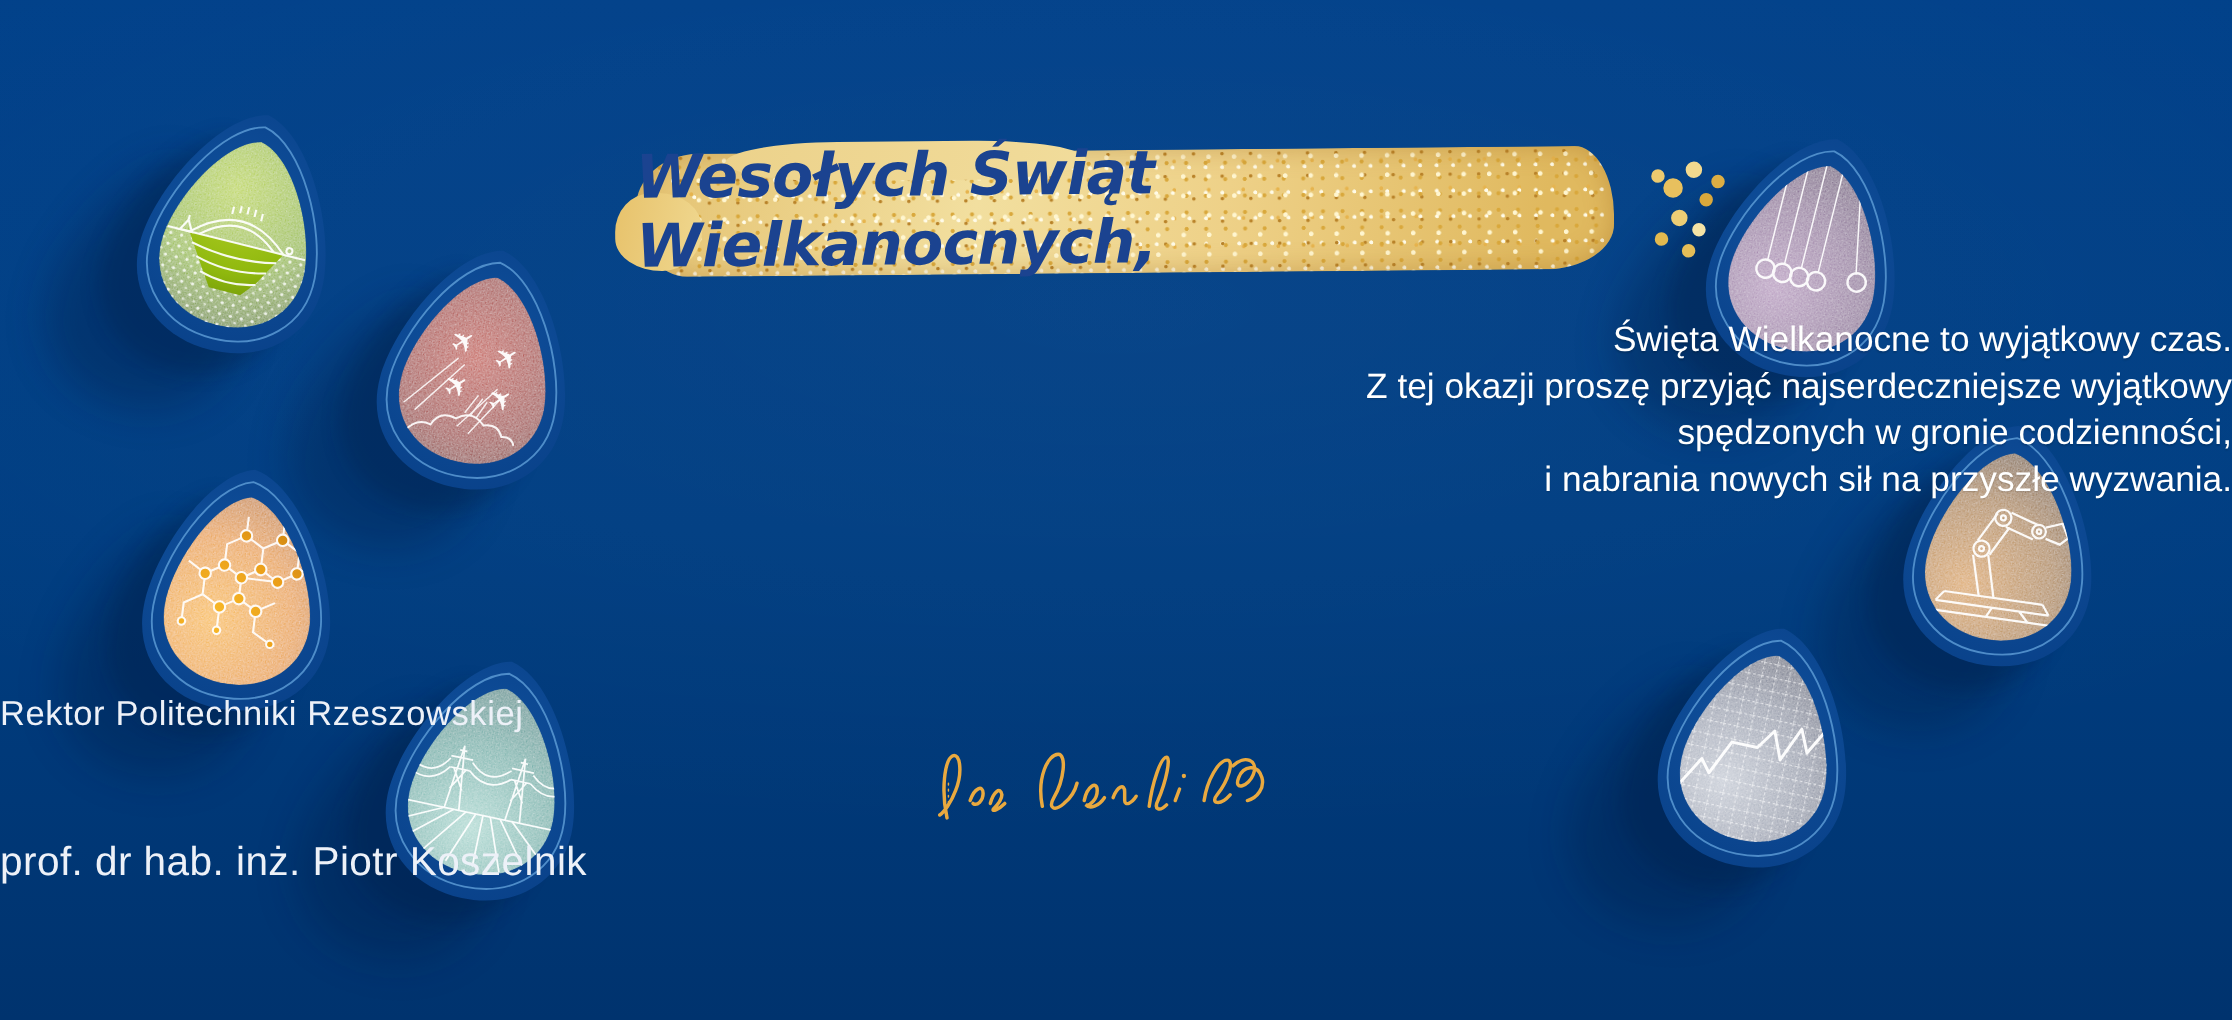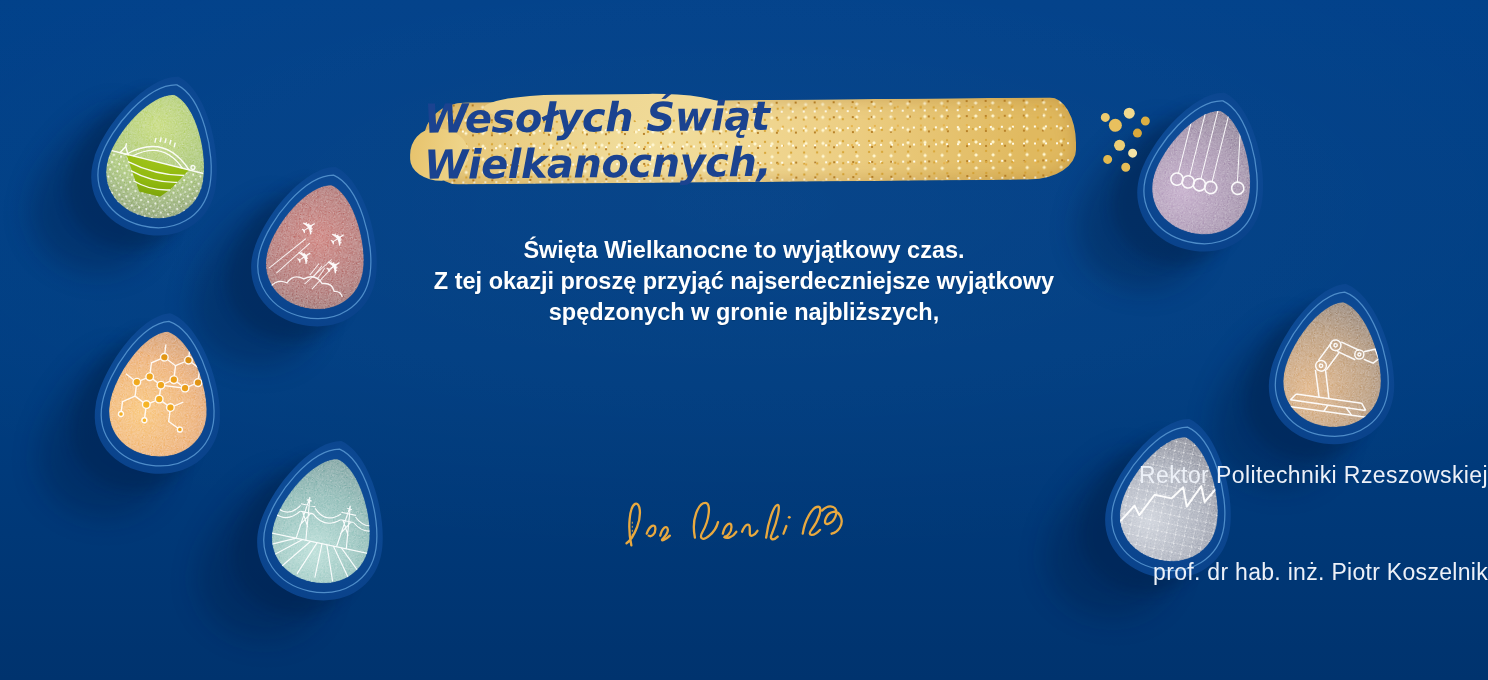--- a/index.html
+++ b/index.html
@@ -62,30 +62,29 @@
     position:absolute;inset:0;display:flex;align-items:center;justify-content:center;
     font-family:"DejaVu Sans","Liberation Sans",sans-serif;
     font-style:italic;font-weight:bold;font-size:40px;letter-spacing:-.5px;
     color:var(--title-text,#1b4390);
     padding-bottom:4px;
   }
 
   
   .message{
     position:absolute;top:211px;left:0;width:100%;
-    text-align:center;color:var(--body-text,#fff);
-    font-weight:bold;font-size:23.5px;line-height:31px;
+    text-align:right;color:var(--body-text,#fff);
+    font-weight:normal;font-size:23.5px;line-height:31px;
     text-shadow:0 1px 1px rgba(0,0,0,.15);
-    margin-top:24px;
   }
   
-  .signoff{position:absolute;top:462px;left:0;width:100%;text-align:right;color:#edf1f8;}
+  .signoff{position:absolute;top:462px;left:0;width:100%;text-align:left;color:#edf1f8;}
   .role{font-size:23px;letter-spacing:.4px;}
   .sig{margin:6px auto 2px;display:block;}
-  .name{font-size:23px;letter-spacing:.3px;margin-left:48px;}
+  .name{font-size:27px;letter-spacing:.3px;}
 </style>
 </head>
 <body>
 
 <div class="canvas">
 
   <svg width="0" height="0" style="position:absolute" aria-hidden="true">
     <defs>
       <path id="eggP" d="M65 4 C94 10 122 64 124 98 C126 132 100 156 65 156 C30 156 4 132 6 98 C8 64 36 10 65 4 Z"></path>
       <clipPath id="eggClip">
@@ -332,21 +331,22 @@
 
   <div class="banner">
     <div class="brush"></div>
     <div class="splat"></div>
     <div class="banner-title">Wesołych Świąt Wielkanocnych,</div>
   </div>
 
   <div class="message">
     <div>Święta Wielkanocne to wyjątkowy czas.</div>
     <div>Z tej okazji proszę przyjąć najserdeczniejsze wyjątkowy</div>
-    <div>spędzonych w gronie najbliższych,</div>
+    <div>spędzonych w gronie codzienności,</div>
+    <div>i nabrania nowych sił na przyszłe wyzwania.</div>
   </div>
 
   <div class="signoff">
     <div class="role">Rektor Politechniki Rzeszowskiej</div>
     <svg class="sig" width="260" height="62" viewBox="0 0 270 64" role="img" aria-label="Piotr Koszelnik">
       <g fill="none" style="stroke:var(--signature-gold,#e9a93f)" stroke-width="2.4" stroke-linecap="round">
         <path d="M18 52 C14 34 16 12 22 9 C27 7 29 20 24 33 C21 41 16 48 13 50"></path>
         <path d="M19 28 V44" stroke-width="1" stroke-dasharray="1.2 3"></path>
         <path d="M34 40 C37 31 43 29 43 35 C43 40 39 44 36 42"></path>
         <path d="M48 42 C50 34 55 30 56 36 C56 40 52 44 50 46 C49 48 54 46 58 42"></path>

